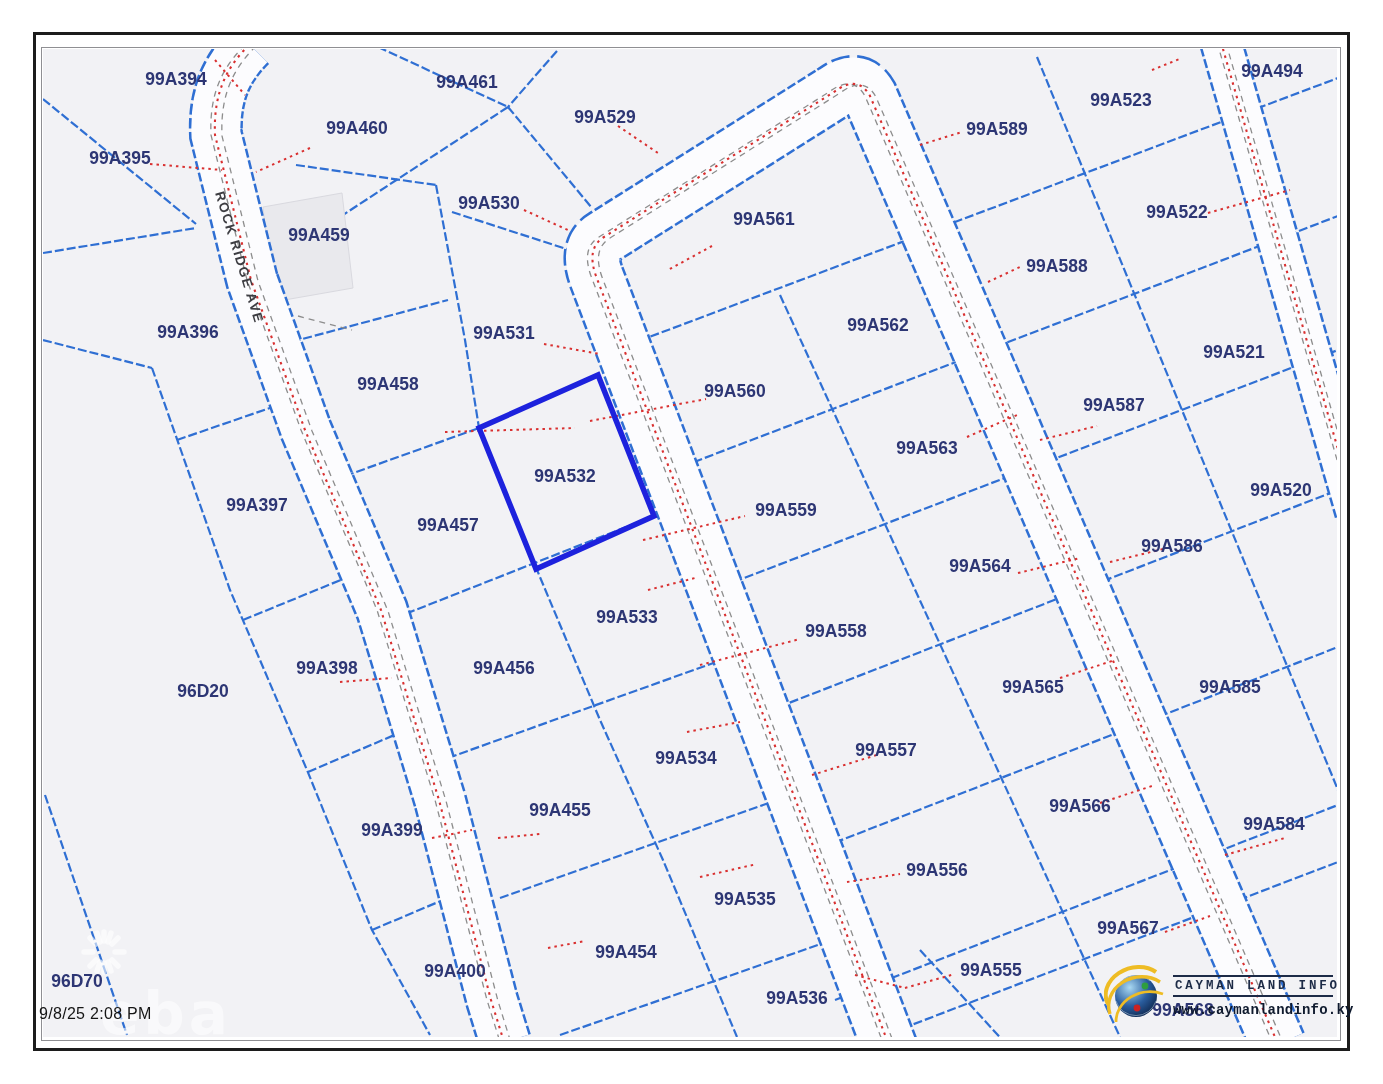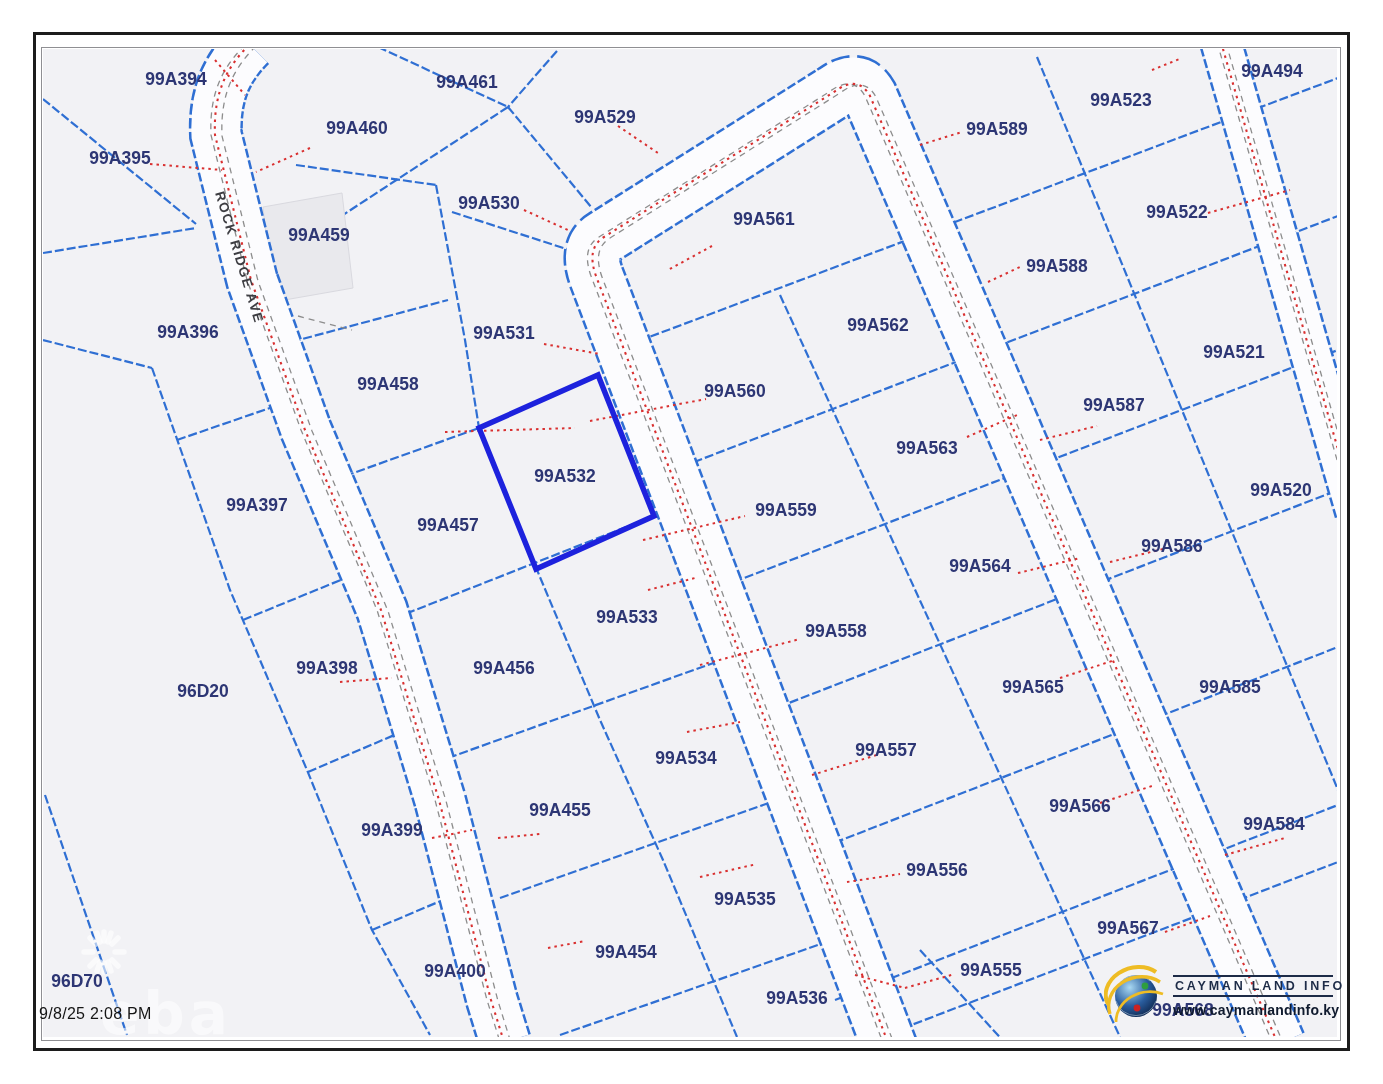--- a/index.html
+++ b/index.html
@@ -19,21 +19,21 @@
   .parcel-label{font-family:"Liberation Sans",sans-serif;font-size:17.5px;font-weight:bold;fill:#2d3674;}
   .road-name{font-family:"Liberation Sans",sans-serif;font-size:13.5px;font-weight:bold;
         fill:#3d3d42;letter-spacing:1.5px;}
   .selected{fill:none;stroke:#1d22dd;stroke-width:5.5;stroke-linejoin:miter;}
   .building{fill:#e9e9ed;stroke:#d9d9df;stroke-width:1;}
   .wm-text{font-family:"DejaVu Sans",sans-serif;font-size:58px;font-weight:bold;
         fill:rgba(255,255,255,0.55);letter-spacing:4px;}
   .timestamp{position:absolute;left:39px;top:1005px;z-index:4;font-size:16px;color:#151515;
         letter-spacing:0.3px;}
   .logo{position:absolute;left:1104px;top:964px;z-index:4;display:flex;align-items:center;gap:5px;}
-  .logo-text{width:160px;}
+  .logo-text{width:160px;font-family:Liberation Mono, monospace;}
   .logo-rule{height:2px;background:#1d2b47;}
   .logo-title{font-size:12.5px;font-weight:bold;letter-spacing:2.8px;color:#1d2b47;
         white-space:nowrap;padding:2px 0 2px 2px;}
   .logo-site{font-size:14px;font-weight:bold;color:#0f1a2e;margin-top:5px;letter-spacing:0.2px;
         white-space:nowrap;}
 </style>
 </head>
 <body>
 
 <div class="page">

